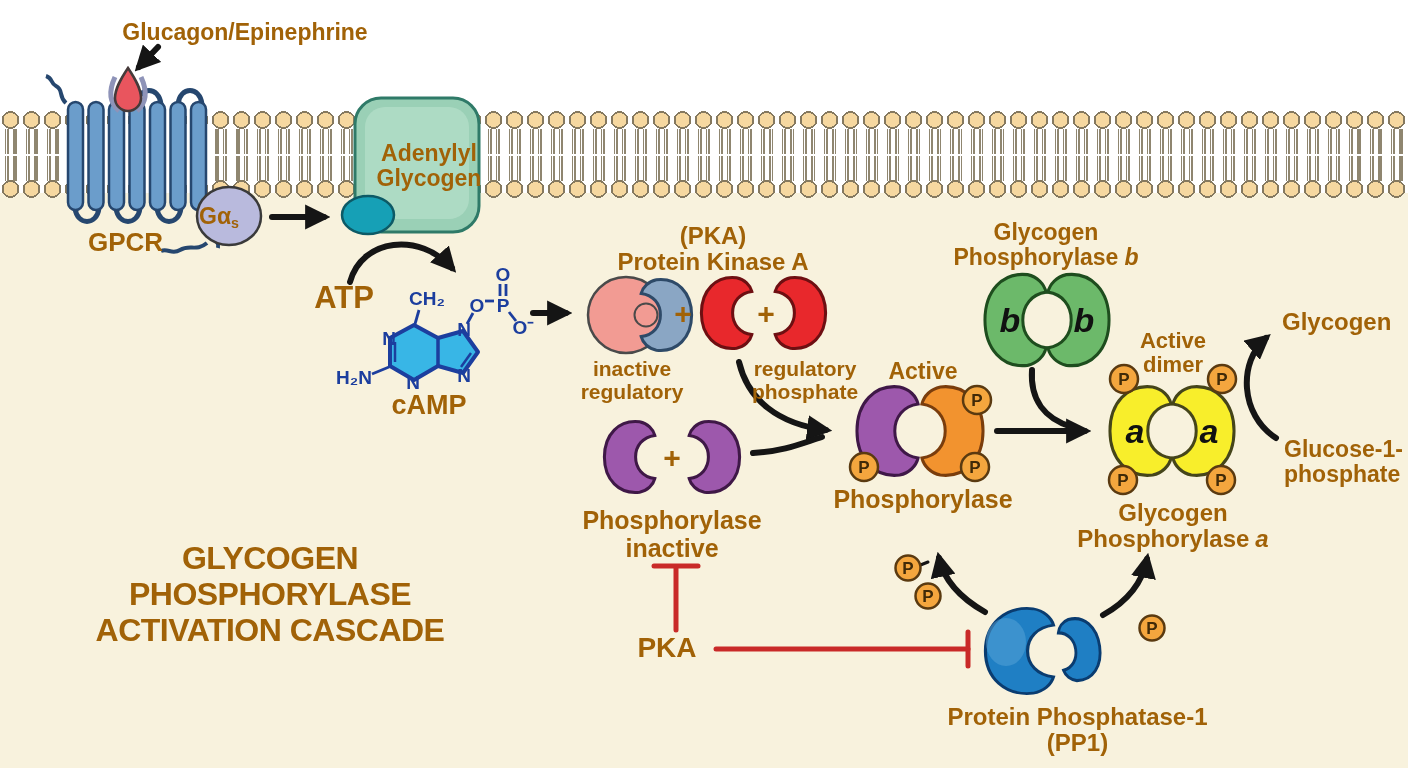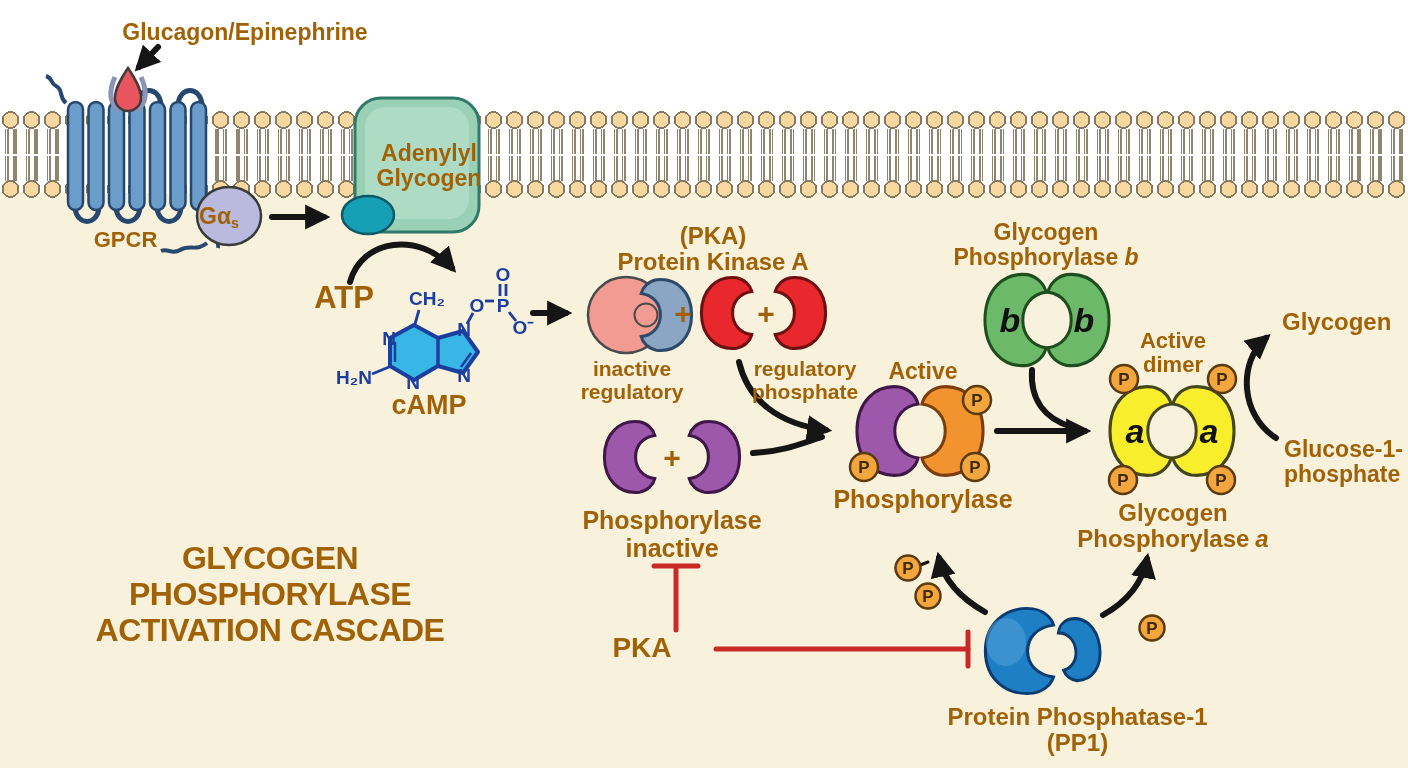--- a/index.html
+++ b/index.html
@@ -196,21 +196,21 @@
           <text x="928" y="602">P</text>
         </g>
       <g>
           <circle cx="1152" cy="628" r="12.5" fill="#f4a63e" stroke="#5a3a10" stroke-width="2.5"></circle>
           <text x="1152" y="634">P</text>
         </g>
     </g>
   </svg>
 
   <div class="lbl" style="left:105px;top:20px;width:280px;font-size:23px">Glucagon/Epinephrine</div>
-  <div class="lbl" style="left:73px;top:228px;width:105px;font-size:22px">GPCR</div>
+  <div class="lbl" style="left:73px;top:228px;width:105px;font-size:26px">GPCR</div>
   <div class="lbl" style="left:198px;top:204px;width:42px;font-size:23px"><span>Gα</span><span class="sub">s</span></div>
   <div class="lbl" style="left:355px;top:141px;width:148px;font-size:23px">
     <div>Adenylyl</div>
     <div>Glycogen</div>
   </div>
   <div class="lbl" style="left:312px;top:281px;width:64px;font-size:31px">ATP</div>
   <div class="lbl" style="left:379px;top:391px;width:100px;font-size:27px">cAMP</div>
   <div class="lbl" style="left:597px;top:223px;width:232px;font-size:24px">
     <div>(PKA)</div>
     <div>Protein Kinase A</div>
@@ -244,21 +244,21 @@
   </div>
   <div class="lbl" style="left:1058px;top:500px;width:230px;font-size:24px">
     <div>Glycogen</div>
     <div><span>Phosphorylase</span><span class="it">a</span></div>
   </div>
   <div class="lbl left" style="left:1282px;top:309px;width:115px;font-size:24px">Glycogen</div>
   <div class="lbl left" style="left:1284px;top:437px;width:126px;font-size:23px">
     <div>Glucose-1-</div>
     <div>phosphate</div>
   </div>
-  <div class="lbl" style="left:609px;top:633px;width:66px;font-size:28px">PKA</div>
+  <div class="lbl" style="left:634px;top:633px;width:66px;font-size:28px">PKA</div>
   <div class="lbl" style="left:930px;top:704px;width:295px;font-size:24px">
     <div>Protein Phosphatase-1</div>
     <div>(PP1)</div>
   </div>
   <div class="lbl title" style="left:58px;top:541px;width:424px">
     <div>GLYCOGEN</div>
     <div>PHOSPHORYLASE</div>
     <div>ACTIVATION CASCADE</div>
   </div>
 

